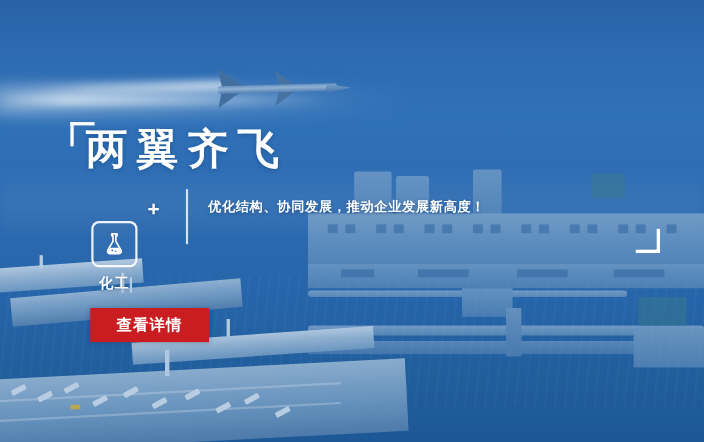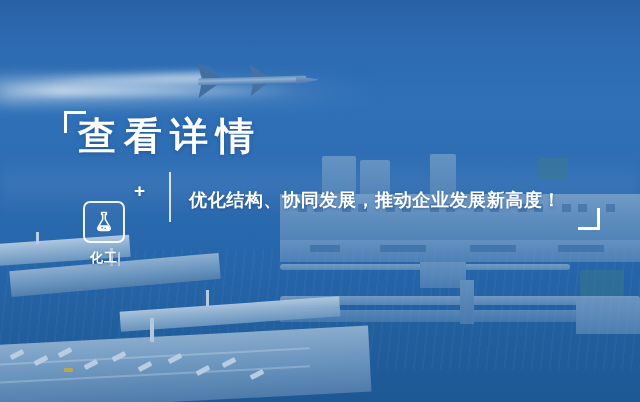--- a/index.html
+++ b/index.html
@@ -204,22 +204,22 @@
     margin: 2px 18px 0 16px;
   }
 
   .texts { padding-top: 0px; }
   .sub1 {
     color: #ffffff; font-size: 16px; font-weight: bold; letter-spacing: 1px;
     line-height: 24px; white-space: nowrap;
     text-shadow: 0 1px 3px rgba(10,45,90,.45);
   }
   .sub2 {
-    margin-top: 19px;
-    color: #ffffff; font-size: 18px; font-weight: bold; letter-spacing: .6px;
+    margin-top: 7px;
+    color: #ffffff; font-size: 12px; font-weight: bold; letter-spacing: .6px;
     line-height: 22px; white-space: nowrap;
     text-shadow: 0 1px 3px rgba(10,45,90,.45);
   }
 
   .cta {
     position: absolute; left: 82px; top: 280px;
     width: 108px; height: 31px;
     background: #ca1d21;
     color: #ffffff; font-size: 14px; font-weight: bold; letter-spacing: 1px;
     display: flex; align-items: center; justify-content: center;
@@ -308,21 +308,21 @@
     <div class="jet" style="left:250px; top:140px; width:14px; height:5px; transform:rotate(-28deg);"></div>
   </div>
 
   <div class="tint"></div>
 
   <div class="content">
 
     <div class="bracket bracket-tl"></div>
     <div class="bracket bracket-br"></div>
 
-    <div class="title">查看详情</div>
+    <div class="title">两翼齐飞</div>
 
     <div class="mid">
 
       <div class="icon-group">
 
         <div class="icon-cell">
           <div class="icon-box">
             <svg width="24" height="24" viewBox="0 0 24 24">
               <path d="M9.6 2.6h4.8v1.8h-1.1v5.0l4.7 8.0c0.8 1.4-0.2 3.1-1.8 3.1H7.8c-1.6 0-2.6-1.7-1.8-3.1l4.7-8.0v-5.0H9.6z" fill="none" stroke="#ffffff" stroke-width="1.5" stroke-linejoin="round"></path>
               <path d="M8.1 15.2h7.8l2.1 3.4c0.5 0.9-0.1 1.9-1.1 1.9H7.1c-1.0 0-1.6-1.0-1.1-1.9z" fill="#ffffff"></path>
@@ -337,14 +337,15 @@
 
       </div>
 
       <div class="divider"></div>
 
       <div class="texts">
         <div class="sub2">优化结构、协同发展，推动企业发展新高度！</div>
       </div>
     </div>
 
+    <button class="cta">查看详情</button>
   </div>
 </div>
 
 </body></html>

